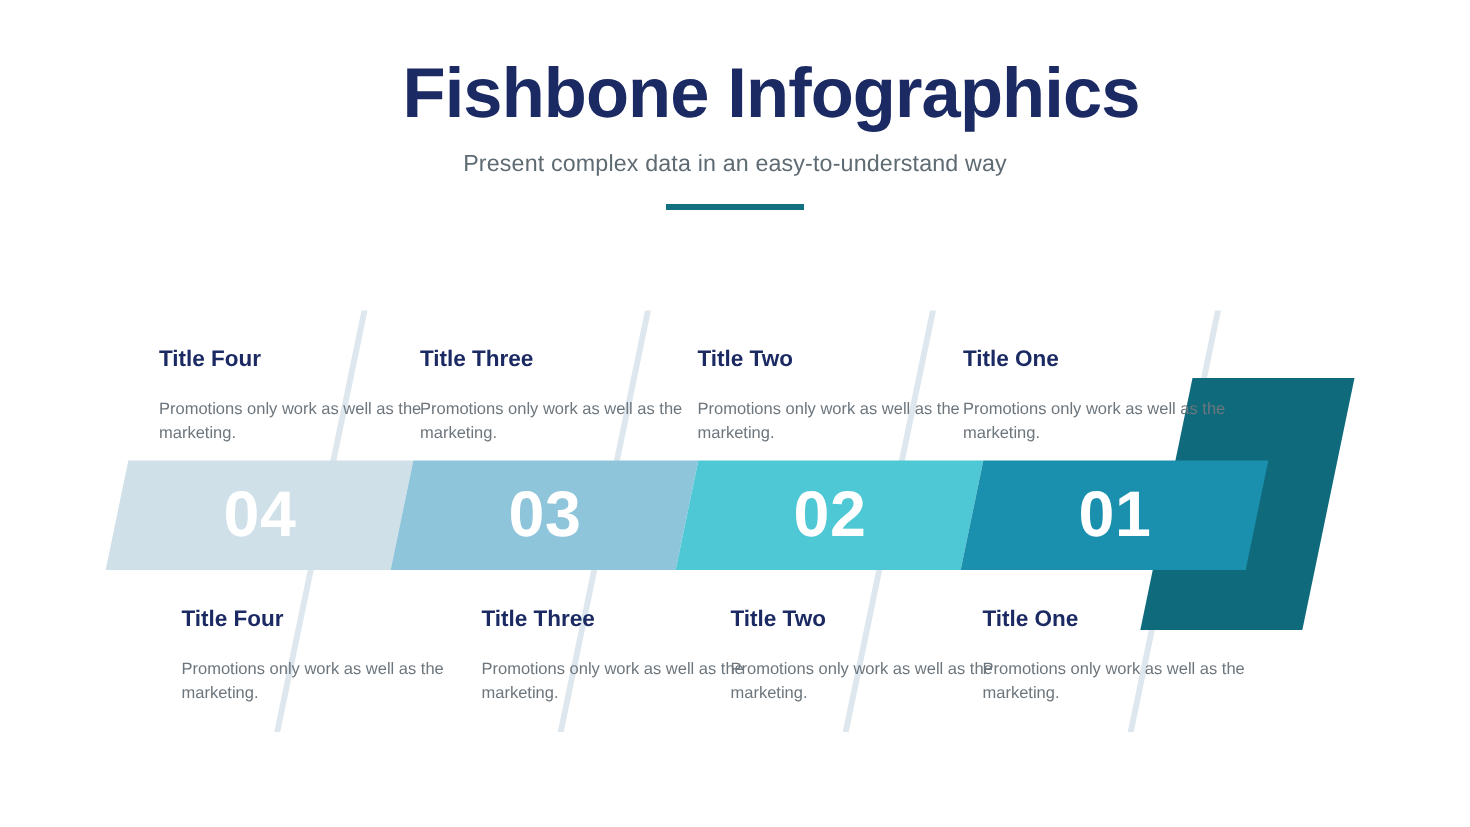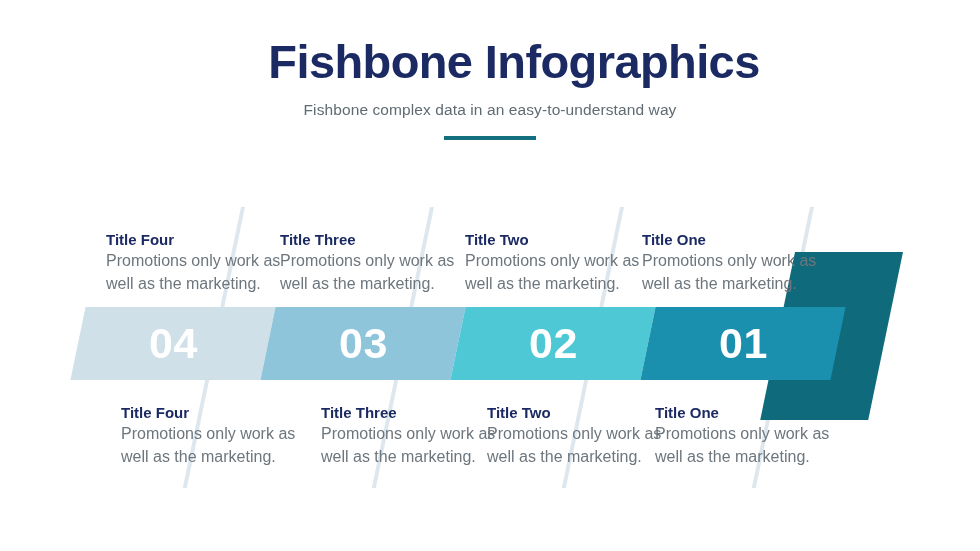--- a/index.html
+++ b/index.html
@@ -112,37 +112,37 @@
 
   .block-title {
     font-size: 15px;
     font-weight: bold;
     color: #1b2a63;
     line-height: 1.2;
     white-space: nowrap;
   }
 
   .block-desc {
-    margin-top: 0;
-    font-size: 16px;
+    margin-top: 17px;
+    font-size: 11px;
     color: #6d767d;
     line-height: 1.45;
   }
 
   .block-top { top: 231px; }
   .block-bottom { top: 404px; }
 </style>
 </head>
 <body>
 
 <div id="slide">
 
   <div class="header">
     <div class="main-title">Fishbone Infographics</div>
-    <div class="subtitle">Fishbone complex data in an easy-to-understand way</div>
+    <div class="subtitle">Present complex data in an easy-to-understand way</div>
     <div class="accent-rule"></div>
   </div>
 
   <div class="divider" style="left:241px;"></div>
   <div class="divider" style="left:430px;"></div>
   <div class="divider" style="left:620px;"></div>
   <div class="divider" style="left:810px;"></div>
 
   <div class="tail-shape"></div>
 

